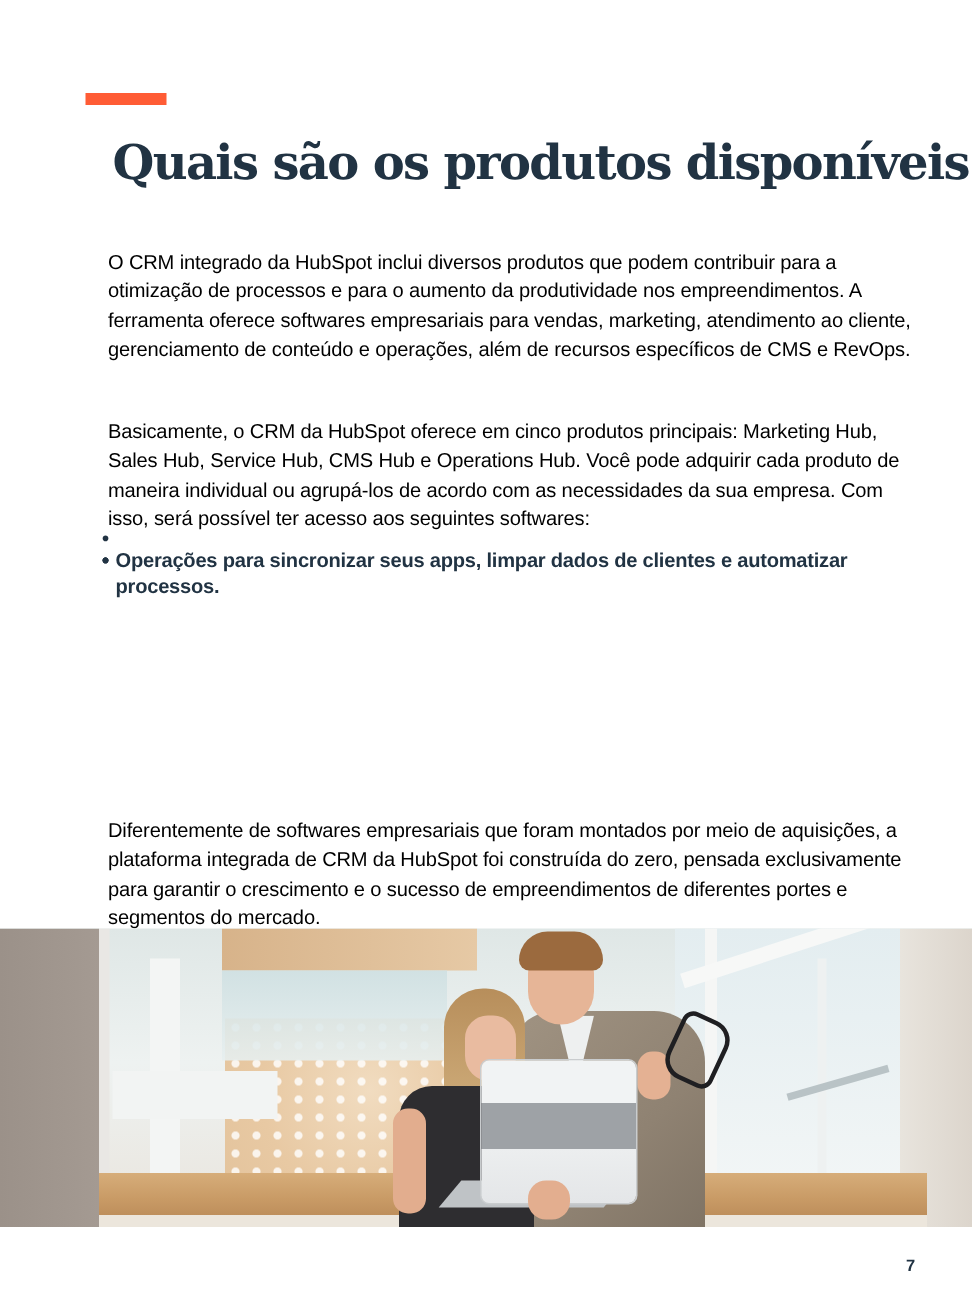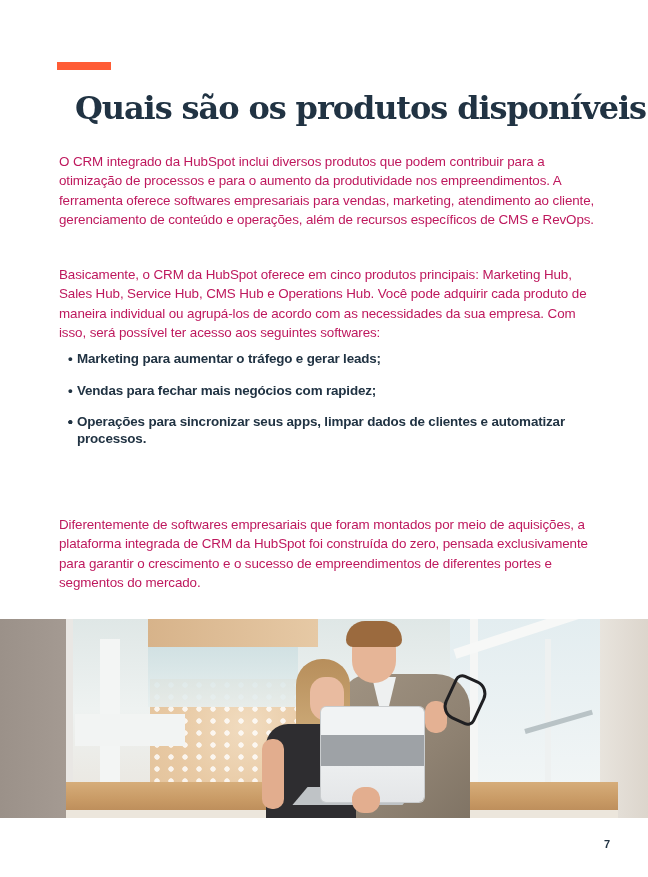--- a/index.html
+++ b/index.html
@@ -11,27 +11,27 @@
     .accent-bar {
       position: absolute; left: 57px; top: 62px; width: 54px; height: 8px;
     }
     .page-title {
       position: absolute; left: 75px; top: 80px; margin: 0;
       font-family: "DejaVu Serif", "Liberation Serif", serif;
       font-weight: bold; font-size: 32px; line-height: 56px;
       letter-spacing: -1.1px; white-space: nowrap;
     }
     .body-text {
-      position: absolute; left: 57px; width: 540px; margin: 2px;
+      position: absolute; left: 57px; width: 540px; margin: 15px;
       font-size: 13.4px; line-height: 19.4px; letter-spacing: -0.1px;
-      color: #be185d;
+      color: #000000;
     }
     .p1 { top: 150px; }
     .p2 { top: 263px; }
-    .p3 { top: 513px; }
+    .p3 { top: 529px; }
     .bullet-list {
       position: absolute; left: 68px; top: 350px; width: 520px;
       margin: 0; padding: 0; list-style: none;
     }
     .bullet-item {
       position: relative; padding-left: 9px;
       font-size: 13.4px; line-height: 17px; font-weight: bold;
       color: #213343; letter-spacing: -0.15px;
       margin-bottom: 14.7px;
     }
@@ -90,25 +90,23 @@
 <div class="accent-bar" style="background: rgb(255, 92, 53);"></div>
 
 <h1 class="page-title">Quais são os produtos disponíveis?</h1>
 
 <p class="body-text p1">O CRM integrado da HubSpot inclui diversos produtos que podem contribuir para a otimização de processos e para o aumento da produtividade nos empreendimentos. A ferramenta oferece softwares empresariais para vendas, marketing, atendimento ao cliente, gerenciamento de conteúdo e operações, além de recursos específicos de CMS e RevOps.</p>
 <p class="body-text p2">Basicamente, o CRM da HubSpot oferece em cinco produtos principais: Marketing Hub, Sales Hub, Service Hub, CMS Hub e Operations Hub. Você pode adquirir cada produto de maneira individual ou agrupá-los de acordo com as necessidades da sua empresa. Com isso, será possível ter acesso aos seguintes softwares:</p>
 
 <ul class="bullet-list">
   <li class="bullet-item">
     <span class="bullet-dot">•</span>
-    <span>Marketing para aumentar o tráfego e gerar leads;</span>
   </li>
   <li class="bullet-item">
     <span class="bullet-dot">•</span>
-    <span>Vendas para fechar mais negócios com rapidez;</span>
   </li>
   <li class="bullet-item">
     <span class="bullet-dot">•</span>
   </li>
   <li class="bullet-item">
     <span class="bullet-dot">•</span>
   </li>
   <li class="bullet-item">
     <span class="bullet-dot">•</span>
     <span>Operações para sincronizar seus apps, limpar dados de clientes e automatizar processos.</span>

